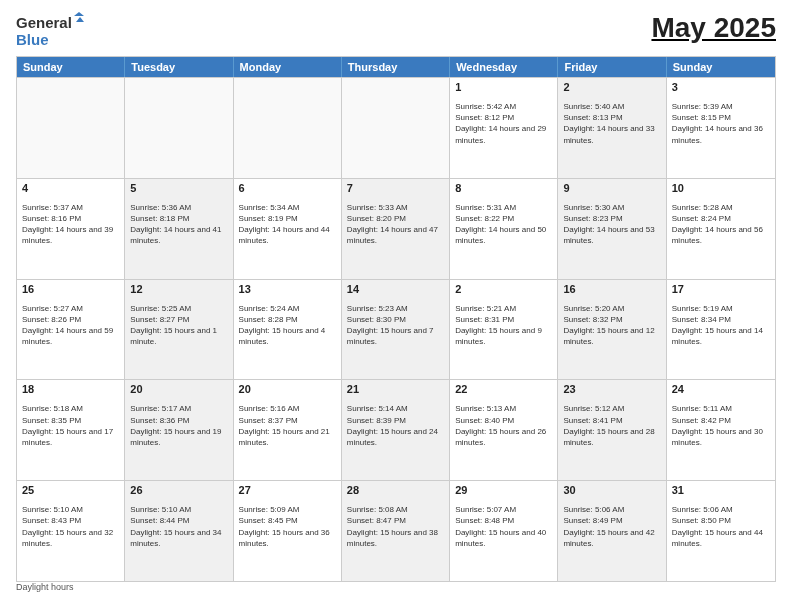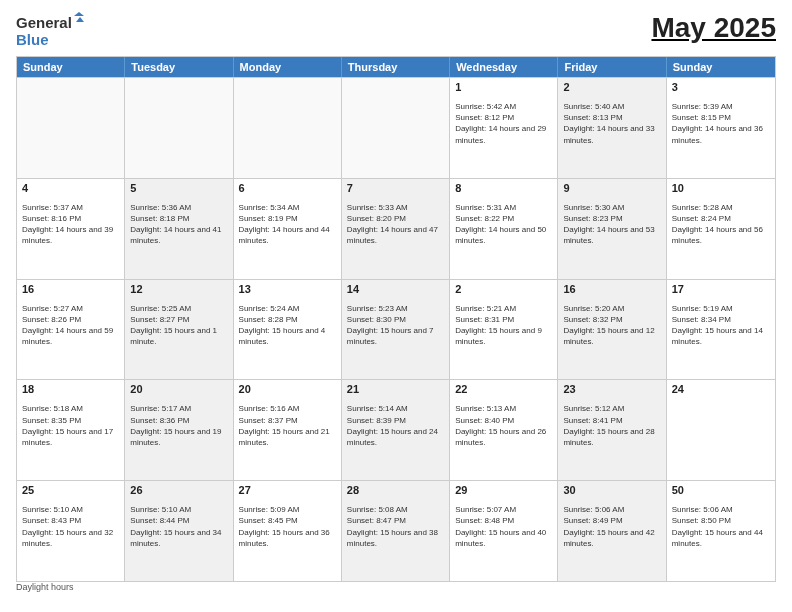--- a/index.html
+++ b/index.html
@@ -227,20 +227,21 @@
           <div class="cal-cell">
             <div class="day-num">22</div>
             <div class="day-info">Sunrise: 5:13 AM<br>Sunset: 8:40 PM<br>Daylight: 15 hours and 26 minutes.</div>
           </div>
           <div class="cal-cell shaded">
             <div class="day-num">23</div>
             <div class="day-info">Sunrise: 5:12 AM<br>Sunset: 8:41 PM<br>Daylight: 15 hours and 28 minutes.</div>
           </div>
           <div class="cal-cell">
             <div class="day-num">24</div>
+            <div class="day-info">Sunrise: 5:11 AM<br>Sunset: 8:42 PM<br>Daylight: 15 hours and 30 minutes.</div>
           </div>
         </div>
         <div class="cal-week">
           <div class="cal-cell">
             <div class="day-num">25</div>
             <div class="day-info">Sunrise: 5:10 AM<br>Sunset: 8:43 PM<br>Daylight: 15 hours and 32 minutes.</div>
           </div>
           <div class="cal-cell shaded">
             <div class="day-num">26</div>
             <div class="day-info">Sunrise: 5:10 AM<br>Sunset: 8:44 PM<br>Daylight: 15 hours and 34 minutes.</div>
@@ -255,21 +256,21 @@
           </div>
           <div class="cal-cell">
             <div class="day-num">29</div>
             <div class="day-info">Sunrise: 5:07 AM<br>Sunset: 8:48 PM<br>Daylight: 15 hours and 40 minutes.</div>
           </div>
           <div class="cal-cell shaded">
             <div class="day-num">30</div>
             <div class="day-info">Sunrise: 5:06 AM<br>Sunset: 8:49 PM<br>Daylight: 15 hours and 42 minutes.</div>
           </div>
           <div class="cal-cell">
-            <div class="day-num">50</div>
+            <div class="day-num">31</div>
             <div class="day-info">Sunrise: 5:06 AM<br>Sunset: 8:50 PM<br>Daylight: 15 hours and 44 minutes.</div>
           </div>
         </div>
       </div>
   </div>
 
   <div class="footer-note">Daylight hours</div>
 </div>
 
 </body></html>

